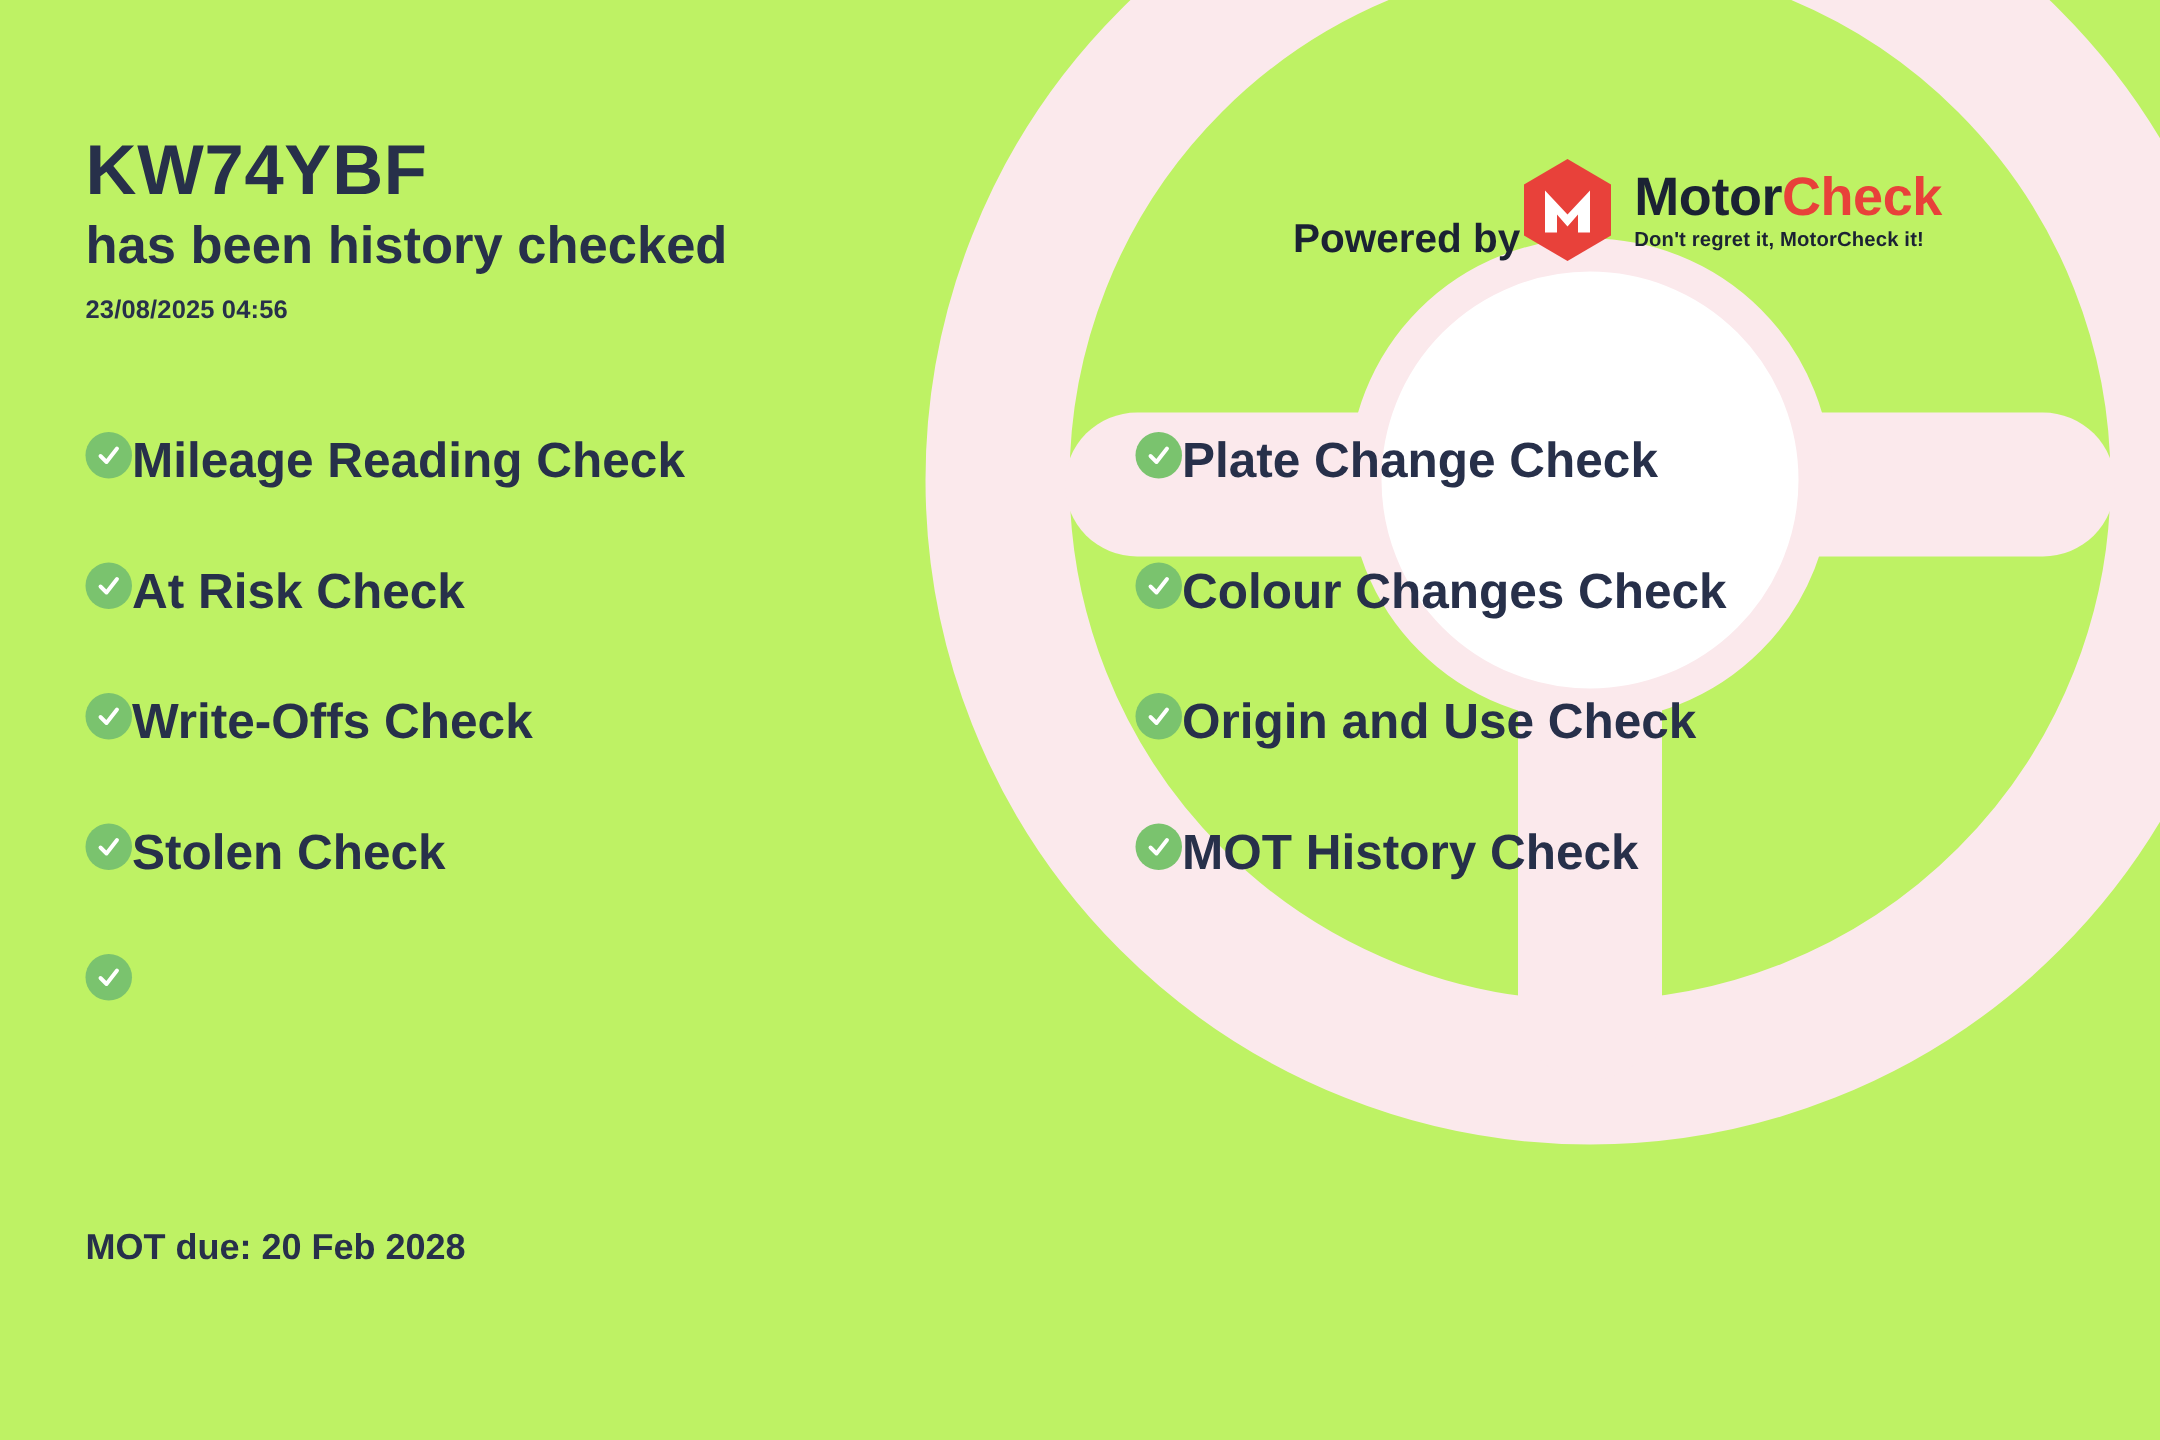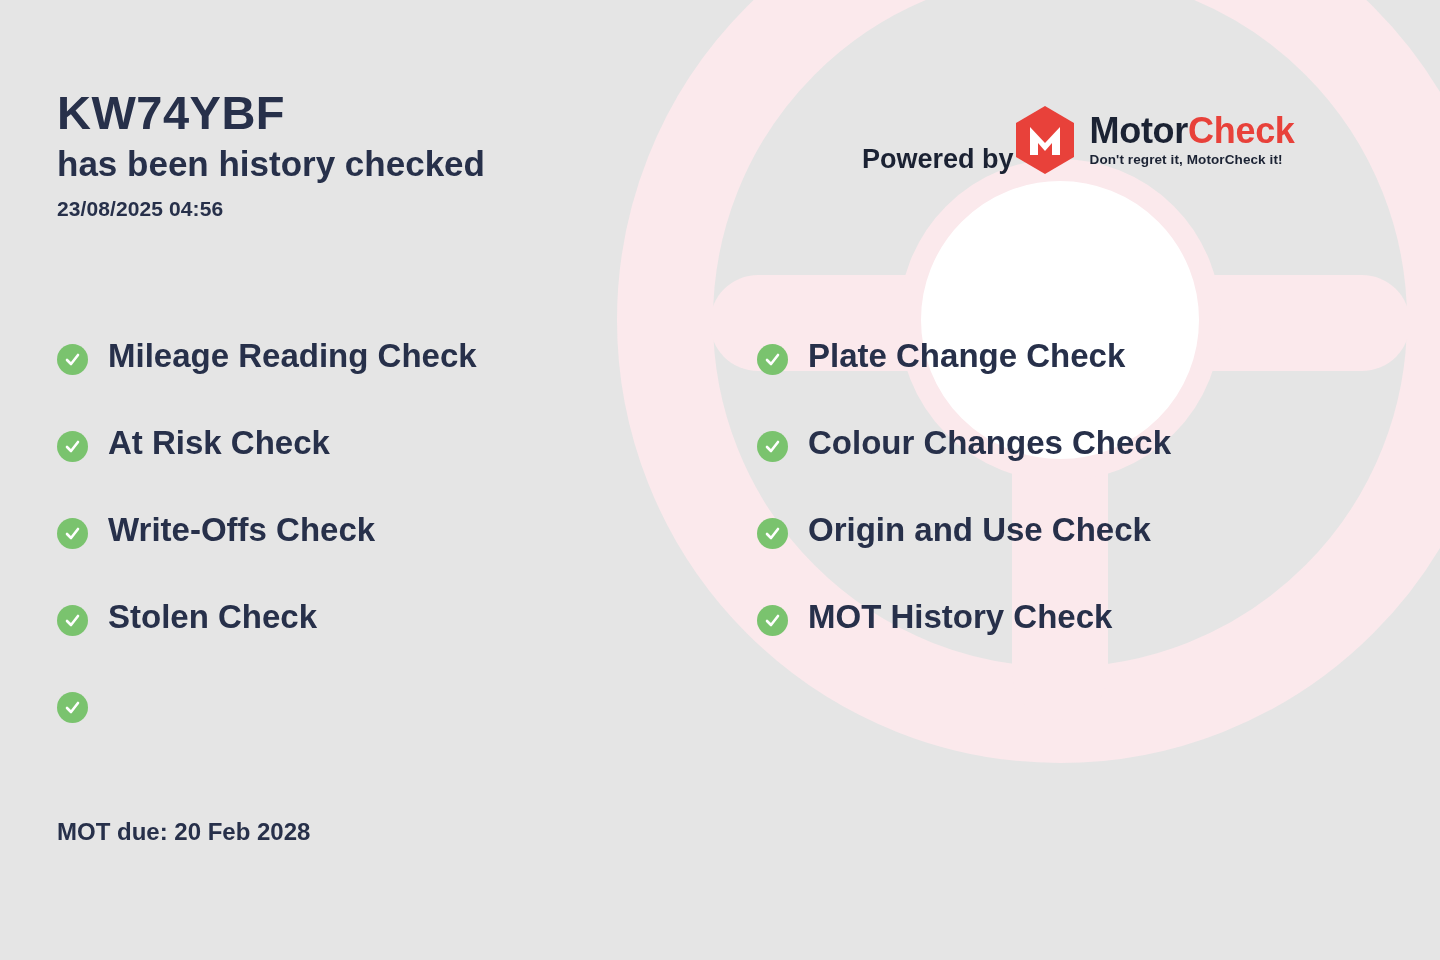--- a/index.html
+++ b/index.html
@@ -8,21 +8,21 @@
     background: #ffffff;
   }
   body {
     font-family: "Liberation Sans", sans-serif;
     color: #27304a;
   }
   .canvas {
     position: relative;
     width: 1440px;
     height: 960px;
-    background: #e5e5e5;
+    background: #bef264;
     overflow: hidden;
   }
 
   
   .wheel-wrap {
     position: absolute;
     right: -120px;
     top: -180px;
     width: 1000px;
     height: 1000px;
@@ -46,21 +46,21 @@
     margin: 0;
   }
   .subtitle {
     font-size: 35px;
     font-weight: bold;
     color: #27304a;
     line-height: 1.2;
     margin: 4px 0 12px 0;
   }
   .timestamp {
-    font-size: 21px;
+    font-size: 17px;
     font-weight: bold;
     color: #27304a;
     margin: 9px 0 0 0;
     letter-spacing: 0.1px;
   }
 
   
   .powered {
     position: absolute;
     left: 862px;
@@ -106,23 +106,22 @@
     position: absolute;
     left: 57px;
     top: 288px;
     width: 1320px;
     display: flex;
     gap: 120px;
   }
   .col { width: 580px; }
   .check-item {
     display: flex;
-    align-items: flex-end;
+    align-items: flex-start;
     height: 87px;
-    gap: 20px;
   }
   .tick {
     flex: 0 0 auto;
     width: 31px;
     height: 31px;
     border-radius: 50%;
     background: #7ac36e;
     display: flex;
     align-items: center;
     justify-content: center;

